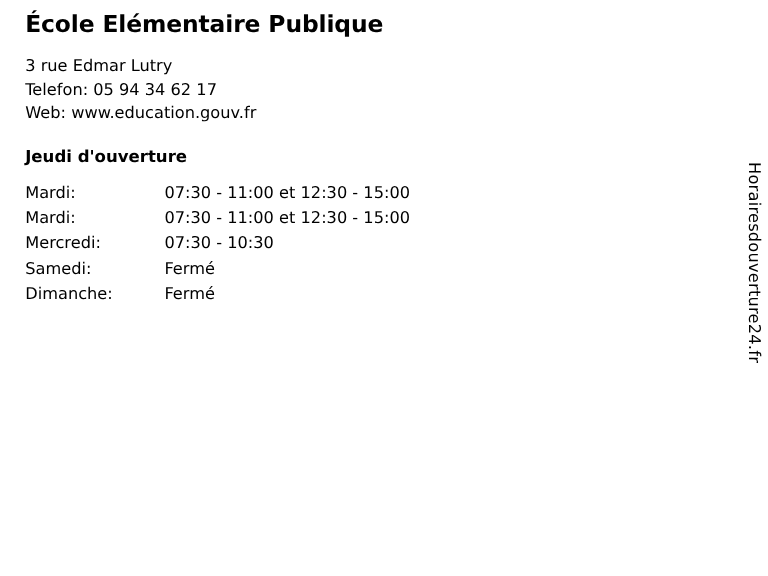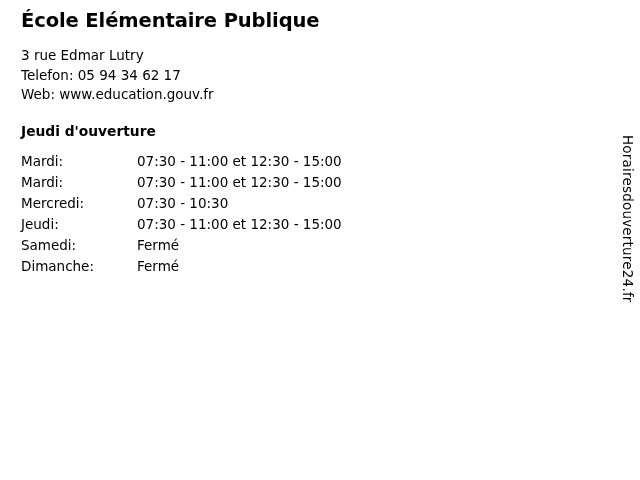--- a/index.html
+++ b/index.html
@@ -98,24 +98,20 @@
         </tr>
         <tr>
           <td class="day-cell">Mardi:</td>
           <td class="time-cell">07:30 - 11:00 et 12:30 - 15:00</td>
         </tr>
         <tr>
           <td class="day-cell">Mercredi:</td>
           <td class="time-cell">07:30 - 10:30</td>
         </tr>
         <tr>
-          <td class="day-cell">Jeudi:</td>
-          <td class="time-cell">07:30 - 11:00 et 12:30 - 15:00</td>
-        </tr>
-        <tr>
           <td class="day-cell">Samedi:</td>
           <td class="time-cell">Fermé</td>
         </tr>
         <tr>
           <td class="day-cell">Dimanche:</td>
           <td class="time-cell">Fermé</td>
         </tr>
       </tbody>
     </table>
 

